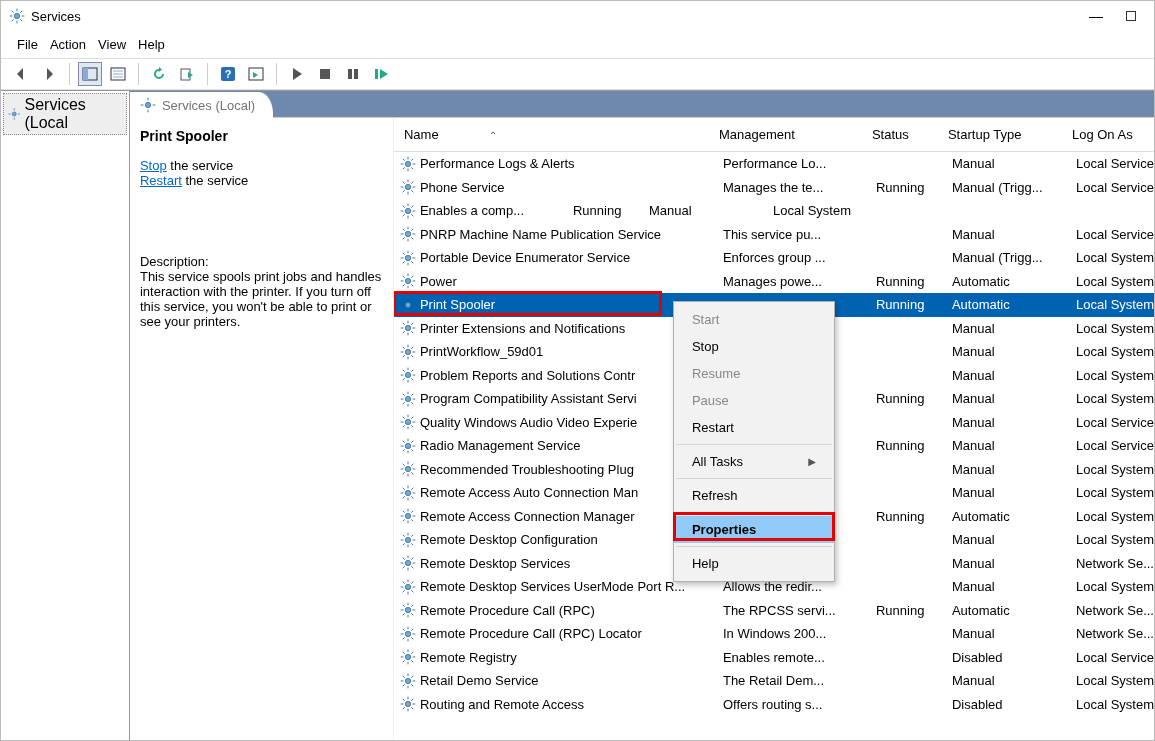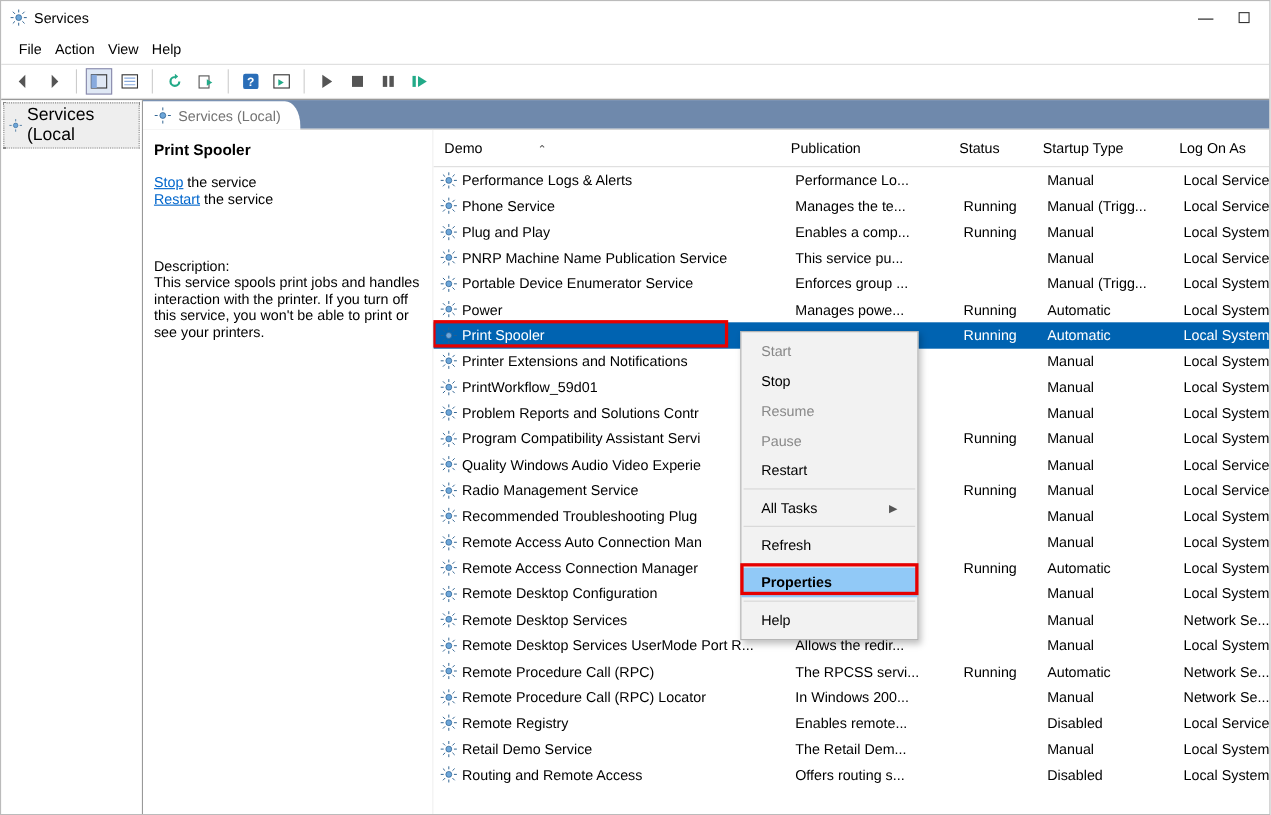--- a/index.html
+++ b/index.html
@@ -20,21 +20,21 @@
   .main { display: flex; height: calc(741px - 30px - 27px - 34px); border-top: 1px solid #999; }
   .tree { width: 155px; border-right: 1px solid #999; padding: 2px; }
   .tree-item { display: flex; align-items: center; gap: 4px; padding: 2px 4px; background: #eee; border: 1px dotted #888; font-size: 16px; }
   .right { flex: 1; display: flex; flex-direction: column; }
   .tab-head { background: #6f89ac; color: #fff; display: flex; align-items: center; }
   .tab-head .tab { background: #fff; color: #737373; padding: 5px 18px 5px 10px; display: flex; align-items: center; gap: 6px; position: relative; top: 1px; border-top-right-radius: 14px 22px; }
   .content { display: flex; flex: 1; border-top: 1px solid #ccc; overflow: hidden; }
   .detail-pane { width: 264px; padding: 10px 10px; border-right: 1px solid #f0f0f0; }
   .detail-pane h3 { font-size: 14px; margin-bottom: 14px; }
   .detail-pane .link { color: #0066cc; text-decoration: underline; cursor: pointer; }
-  .detail-pane .desc-label { margin-top: 46px; font-size: 13px; }
+  .detail-pane .desc-label { margin-top: 66px; font-size: 13px; }
   .detail-pane .desc-text { font-size: 13px; }
   .list-pane { flex: 1; overflow: hidden; position: relative; }
   .list-header { display: flex; padding: 4px 0; border-bottom: 1px solid #ddd; height: 34px; align-items: center; position: relative; }
   .col-name   { width: 325px; padding-left: 10px; }
   .col-desc   { width: 153px; }
   .col-status { width: 76px; }
   .col-start  { width: 124px; }
   .col-logon  { flex: 1; }
   .chev { display:inline-block; margin-left: 50px; color:#555; font-size:10px; }
   .list-body { }
@@ -202,22 +202,22 @@
       <div class="detail-pane">
         <h3>Print Spooler</h3>
         <div><span class="link">Stop</span><span> the service</span></div>
         <div><span class="link">Restart</span><span> the service</span></div>
         <div class="desc-label">Description:</div>
         <div class="desc-text">This service spools print jobs and handles interaction with the printer. If you turn off this service, you won't be able to print or see your printers.</div>
       </div>
 
       <div class="list-pane list-wrap">
         <div class="list-header">
-          <div class="col-name"><span>Demo</span><span class="chev">⌃</span></div>
-          <div class="col-desc">Publication</div>
+          <div class="col-name"><span>Name</span><span class="chev">⌃</span></div>
+          <div class="col-desc">Management</div>
           <div class="col-status">Status</div>
           <div class="col-start">Startup Type</div>
           <div class="col-logon">Log On As</div>
         </div>
         <div class="list-body" id="list-body">
             <div class="row">
               <svg class="gear-icon svc-icon" style="width:16px;height:16px" viewBox="0 0 24 24">
                 <circle cx="12" cy="12" r="4" fill="#6ea7da" stroke="#2a5e8e"></circle>
                 <g stroke="#2a5e8e" stroke-width="1.3">
                   <line x1="12" y1="1" x2="12" y2="5"></line>
@@ -263,21 +263,20 @@
                   <line x1="12" y1="1" x2="12" y2="5"></line>
                   <line x1="12" y1="19" x2="12" y2="23"></line>
                   <line x1="1" y1="12" x2="5" y2="12"></line>
                   <line x1="19" y1="12" x2="23" y2="12"></line>
                   <line x1="4" y1="4" x2="7" y2="7"></line>
                   <line x1="17" y1="17" x2="20" y2="20"></line>
                   <line x1="20" y1="4" x2="17" y2="7"></line>
                   <line x1="7" y1="17" x2="4" y2="20"></line>
                 </g>
               </svg>
-              <span class="name">Plug and Play</span>
               <span class="desc">Enables a comp...</span>
               <span class="status">Running</span>
               <span class="start">Manual</span>
               <span class="logon">Local System</span>
             </div>
             <div class="row">
               <svg class="gear-icon svc-icon" style="width:16px;height:16px" viewBox="0 0 24 24">
                 <circle cx="12" cy="12" r="4" fill="#6ea7da" stroke="#2a5e8e"></circle>
                 <g stroke="#2a5e8e" stroke-width="1.3">
                   <line x1="12" y1="1" x2="12" y2="5"></line>

